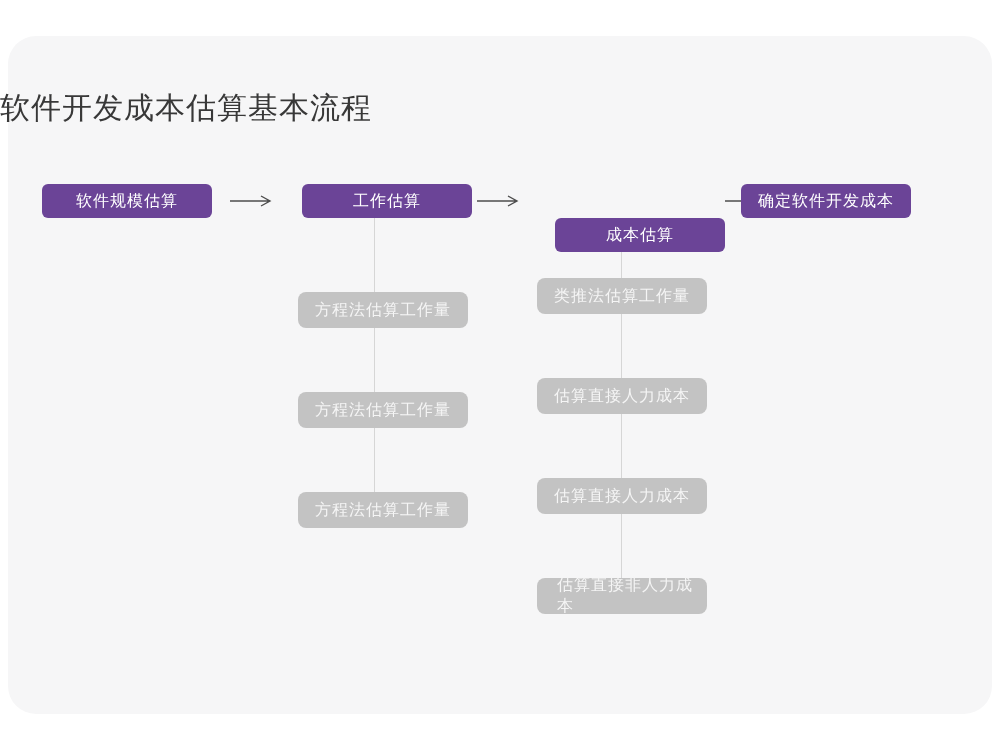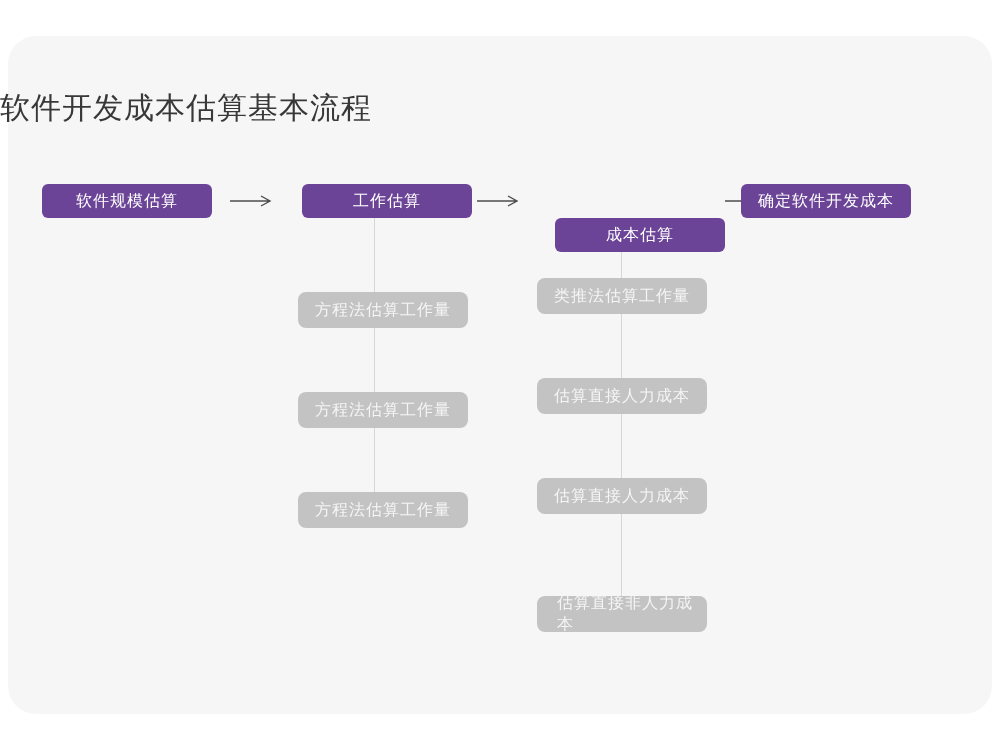--- a/index.html
+++ b/index.html
@@ -66,21 +66,21 @@
   }
   .vline{
     position:absolute;
     width:1px;
     background:var(--connector);
     z-index:1;
   }
   .n1{left:42px;}  .n2{left:290px;margin-left:12px;}  .n3{left:555px;margin-top:34px;}  .n4{left:741px;}
   .a1{left:229px;} .a2{left:476px;}  .a3{left:724px;}
   .col-work{left:298px;margin-top:14px;}  .col-cost{left:537px;}
-  .r1{top:278px;} .r2{top:378px;} .r3{top:478px;} .r4{top:596px;padding-left:20px;}
+  .r1{top:278px;} .r2{top:378px;} .r3{top:478px;} .r4{top:578px;padding-left:20px;}
   .vl-work{left:374px; top:218px; height:280px;}
   .vl-cost{left:621px; top:218px; height:380px;}
 </style>
 </head>
 <body>
 
 <div class="card"></div>
 
 <div class="title">软件开发成本估算基本流程</div>
 

